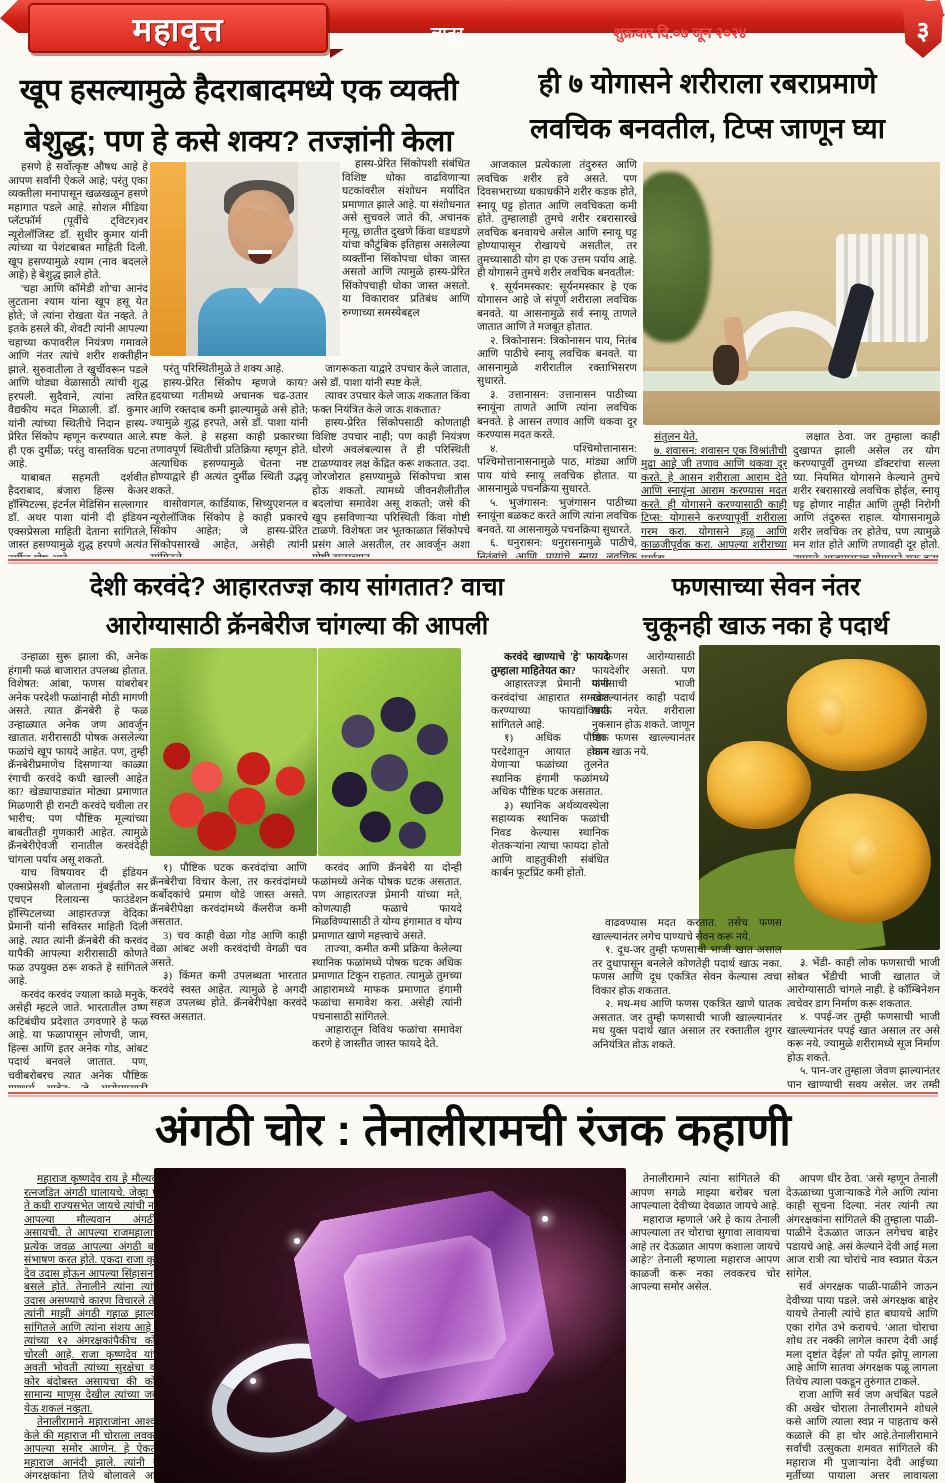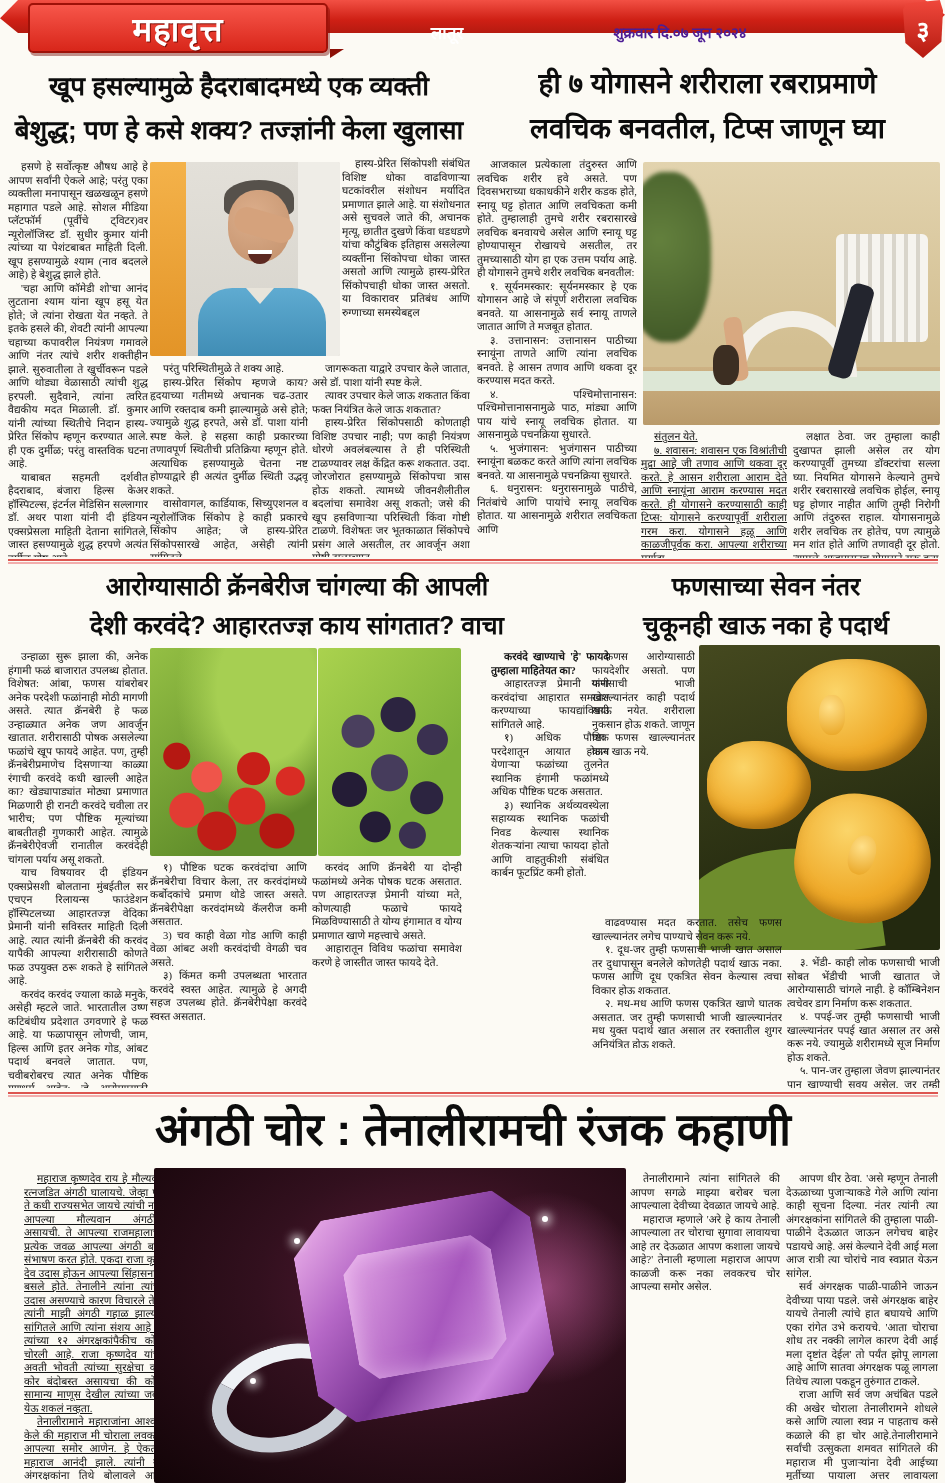--- a/index.html
+++ b/index.html
@@ -16,33 +16,33 @@
               background:linear-gradient(#f7564a,#d8261a);
               border:2px solid #9e1108; border-radius:5px;
               display:flex; align-items:center; justify-content:center;
               box-shadow:2px 3px 0 rgba(120,10,5,.45); }
   .name-box span { color:#fff; font-size:33px; font-weight:800; letter-spacing:1px;
                    text-shadow:1px 1px 0 #7d0d05; }
   .name-fold { left:330px; top:49px; width:0; height:0;
                border-left:14px solid #8c0f06; border-bottom:9px solid transparent; }
   .edition { left:372px; top:21px; width:150px; text-align:center; color:#fff;
              font-weight:700; font-size:17px; }
-  .dateline { left:565px; top:22px; width:230px; text-align:center; color:#4c1d95;
+  .dateline { left:565px; top:22px; width:230px; text-align:center; color:#ef4444;
               font-size:15px; font-weight:600; }
   .page-shield { left:903px; top:0; width:40px; height:58px;
                  background:linear-gradient(#f0483c,#b51a10);
                  clip-path:polygon(8% 6%,92% 0,100% 18%,96% 72%,50% 100%,6% 74%,0 16%);
                  display:flex; align-items:center; justify-content:center; }
   .page-shield span { color:#fff; font-size:25px; font-weight:800; }
 
   
   .hl { text-align:center; font-weight:800; color:#0c0c0c;
         font-family:"Liberation Sans","DejaVu Sans",sans-serif; }
   .hl .l { display:block; }
-  .a1h { left:8px;   top:64px;  width:462px; font-size:26px; line-height:1.7; }
+  .a1h { left:8px;   top:64px;  width:462px; font-size:30px; line-height:1.7; }
   .a2h { left:475px; top:62px;  width:465px; font-size:28px; line-height:1.6; }
   .a3h { left:8px;   top:567px; width:578px; font-size:25px; line-height:1.55; }
   .a4h { left:592px; top:567px; width:348px; font-size:25px; line-height:1.55; }
   .a5h { left:8px;   top:1100px; width:930px; font-size:45px; line-height:1.35; }
 
   .col { font-size:10.6px; line-height:13.5px; text-align:justify; overflow:hidden; }
   .col .para { text-indent:13px; margin:0; }
   .lead .para:first-child { font-weight:700; }
 
   .rule { height:2px; background:#dd5550; box-shadow:0 3px 0 #f2adac; }
@@ -228,20 +228,21 @@
     <p class="para">हास्य-प्रेरित सिंकोपसाठी कोणताही विशिष्ट उपचार नाही; पण काही नियंत्रण धोरणे अवलंबल्यास ते ही परिस्थिती टाळण्यावर लक्ष केंद्रित करू शकतात. उदा. जोरजोरात हसण्यामुळे सिंकोपचा त्रास होऊ शकतो. त्यामध्ये जीवनशैलीतील बदलांचा समावेश असू शकतो; जसे की खूप हसविणाऱ्या परिस्थिती किंवा गोष्टी टाळणे. विशेषतः जर भूतकाळात सिंकोपचे प्रसंग आले असतील, तर आवर्जून अशा गोष्टी टाळाव्यात.</p>
   </div>
 
 <div class="abs hl a2h">
   <span class="l">ही ७ योगासने शरीराला रबराप्रमाणे</span>
   <span class="l">लवचिक बनवतील, टिप्स जाणून घ्या</span>
 </div>
 <div class="abs col a2cm">
     <p class="para">आजकाल प्रत्येकाला तंदुरुस्त आणि लवचिक शरीर हवे असते. पण दिवसभराच्या धकाधकीने शरीर कडक होते, स्नायू घट्ट होतात आणि लवचिकता कमी होते. तुम्हालाही तुमचे शरीर रबरासारखे लवचिक बनवायचे असेल आणि स्नायू घट्ट होण्यापासून रोखायचे असतील, तर तुमच्यासाठी योग हा एक उत्तम पर्याय आहे. ही योगासने तुमचे शरीर लवचिक बनवतील:</p>
     <p class="para">१. सूर्यनमस्कार: सूर्यनमस्कार हे एक योगासन आहे जे संपूर्ण शरीराला लवचिक बनवते. या आसनामुळे सर्व स्नायू ताणले जातात आणि ते मजबूत होतात.</p>
+    <p class="para">२. त्रिकोनासन: त्रिकोनासन पाय, नितंब आणि पाठीचे स्नायू लवचिक बनवते. या आसनामुळे शरीरातील रक्ताभिसरण सुधारते.</p>
     <p class="para">३. उत्तानासन: उत्तानासन पाठीच्या स्नायूंना ताणते आणि त्यांना लवचिक बनवते. हे आसन तणाव आणि थकवा दूर करण्यास मदत करते.</p>
     <p class="para">४. पश्चिमोत्तानासन: पश्चिमोत्तानासनामुळे पाठ, मांड्या आणि पाय यांचे स्नायू लवचिक होतात. या आसनामुळे पचनक्रिया सुधारते.</p>
     <p class="para">५. भुजंगासन: भुजंगासन पाठीच्या स्नायूंना बळकट करते आणि त्यांना लवचिक बनवते. या आसनामुळे पचनक्रिया सुधारते.</p>
     <p class="para">६. धनुरासन: धनुरासनामुळे पाठीचे, नितंबांचे आणि पायांचे स्नायू लवचिक होतात. या आसनामुळे शरीरात लवचिकता आणि</p>
   </div>
 <div class="abs photo p-yoga a2ph">
   <div class="plant"></div>
   <div class="rad"></div>
   <div class="floor"></div>
   <div class="mat"></div>
@@ -254,37 +255,38 @@
     <p class="para">संतुलन येते.</p>
     <p class="para">७. शवासन: शवासन एक विश्रांतीची मुद्रा आहे जी तणाव आणि थकवा दूर करते. हे आसन शरीराला आराम देते आणि स्नायूंना आराम करण्यास मदत करते. ही योगासने करण्यासाठी काही टिप्स: योगासने करण्यापूर्वी शरीराला गरम करा. योगासने हळू आणि काळजीपूर्वक करा. आपल्या शरीराच्या मर्यादा</p>
   </div>
 <div class="abs col a2br">
     <p class="para">लक्षात ठेवा. जर तुम्हाला काही दुखापत झाली असेल तर योग करण्यापूर्वी तुमच्या डॉक्टरांचा सल्ला घ्या. नियमित योगासने केल्याने तुमचे शरीर रबरासारखे लवचिक होईल, स्नायू घट्ट होणार नाहीत आणि तुम्ही निरोगी आणि तंदुरुस्त राहाल. योगासनामुळे शरीर लवचिक तर होतेच, पण त्यामुळे मन शांत होते आणि तणावही दूर होतो. त्यामुळे आजपासूनच योगासने सुरू करा</p>
   </div>
 
 <div class="abs rule r1"></div>
 
 <div class="abs hl a3h">
+  <span class="l">देशी करवंदे? आहारतज्ज्ञ काय सांगतात? वाचा</span>
   <span class="l">आरोग्यासाठी क्रॅनबेरीज चांगल्या की आपली</span>
-  <span class="l">देशी करवंदे? आहारतज्ज्ञ काय सांगतात? वाचा</span>
 </div>
 <div class="abs col a3ca">
     <p class="para">उन्हाळा सुरू झाला की, अनेक हंगामी फळं बाजारात उपलब्ध होतात. विशेषत: आंबा, फणस यांबरोबर अनेक परदेशी फळांनाही मोठी मागणी असते. त्यात क्रॅनबेरी हे फळ उन्हाळ्यात अनेक जण आवर्जून खातात. शरीरासाठी पोषक असलेल्या फळांचे खूप फायदे आहेत. पण, तुम्ही क्रॅनबेरीप्रमाणेच दिसणाऱ्या काळ्या रंगाची करवंदे कधी खाल्ली आहेत का? खेड्यापाड्यांत मोठ्या प्रमाणात मिळणारी ही रानटी करवंदे चवीला तर भारीच; पण पौष्टिक मूल्यांच्या बाबतीतही गुणकारी आहेत. त्यामुळे क्रॅनबेरीऐवजी रानातील करवंदेही चांगला पर्याय असू शकतो.</p>
     <p class="para">याच विषयावर दी इंडियन एक्सप्रेसशी बोलताना मुंबईतील सर एचएन रिलायन्स फाउंडेशन हॉस्पिटलच्या आहारतज्ज्ञ वेदिका प्रेमानी यांनी सविस्तर माहिती दिली आहे. त्यात त्यांनी क्रॅनबेरी की करवंद यापैकी आपल्या शरीरासाठी कोणते फळ उपयुक्त ठरू शकते हे सांगितले आहे.</p>
     <p class="para">करवंद करवंद ज्याला काळे मनुके, असेही म्हटले जाते. भारतातील उष्ण कटिबंधीय प्रदेशात उगवणारे हे फळ आहे. या फळापासून लोणची, जाम, हिल्स आणि इतर अनेक गोड, आंबट पदार्थ बनवले जातात. पण, चवीबरोबरच त्यात अनेक पौष्टिक गुणधर्म आहेत; जे आरोग्यासाठी उपयुक्त ठरतात.</p>
   </div>
 <div class="abs photo p-cherry a3p1"></div>
 <div class="abs photo p-karvand a3p2"></div>
 <div class="abs col a3cb">
     <p class="para">१) पौष्टिक घटक करवंदांचा आणि क्रॅनबेरीचा विचार केला, तर करवंदांमध्ये कर्बोदकांचे प्रमाण थोडे जास्त असते. क्रॅनबेरीपेक्षा करवंदांमध्ये कॅलरीज कमी असतात.</p>
     <p class="para">3) चव काही वेळा गोड आणि काही वेळा आंबट अशी करवंदांची वेगळी चव असते.</p>
     <p class="para">३) किंमत कमी उपलब्धता भारतात करवंदे स्वस्त आहेत. त्यामुळे हे अगदी सहज उपलब्ध होते. क्रॅनबेरीपेक्षा करवंदे स्वस्त असतात.</p>
   </div>
 <div class="abs col a3cc">
     <p class="para">करवंद आणि क्रॅनबेरी या दोन्ही फळांमध्ये अनेक पोषक घटक असतात. पण आहारतज्ज्ञ प्रेमानी यांच्या मते, कोणत्याही फळाचे फायदे मिळविण्यासाठी ते योग्य हंगामात व योग्य प्रमाणात खाणे महत्त्वाचे असते.</p>
+    <p class="para">ताज्या, कमीत कमी प्रक्रिया केलेल्या स्थानिक फळांमध्ये पोषक घटक अधिक प्रमाणात टिकून राहतात. त्यामुळे तुमच्या आहारामध्ये माफक प्रमाणात हंगामी फळांचा समावेश करा. असेही त्यांनी पचनासाठी सांगितले.</p>
     <p class="para">आहारातून विविध फळांचा समावेश करणे हे जास्तीत जास्त फायदे देते.</p>
   </div>
 <div class="abs col lead a3cd">
     <p class="para">करवंदे खाण्याचे 'हे' फायदे तुम्हाला माहितेयत का?</p>
     <p class="para">आहारतज्ज्ञ प्रेमानी यांनी करवंदांचा आहारात समावेश करण्याच्या फायद्यांविषयी सांगितले आहे.</p>
     <p class="para">१) अधिक पौष्टिक परदेशातून आयात होऊन येणाऱ्या फळांच्या तुलनेत स्थानिक हंगामी फळांमध्ये अधिक पौष्टिक घटक असतात.</p>
     <p class="para">३) स्थानिक अर्थव्यवस्थेला सहाय्यक स्थानिक फळांची निवड केल्यास स्थानिक शेतकऱ्यांना त्याचा फायदा होतो आणि वाहतुकीशी संबंधित कार्बन फूटप्रिंट कमी होतो.</p>
   </div>
 
 <div class="abs hl a4h">

